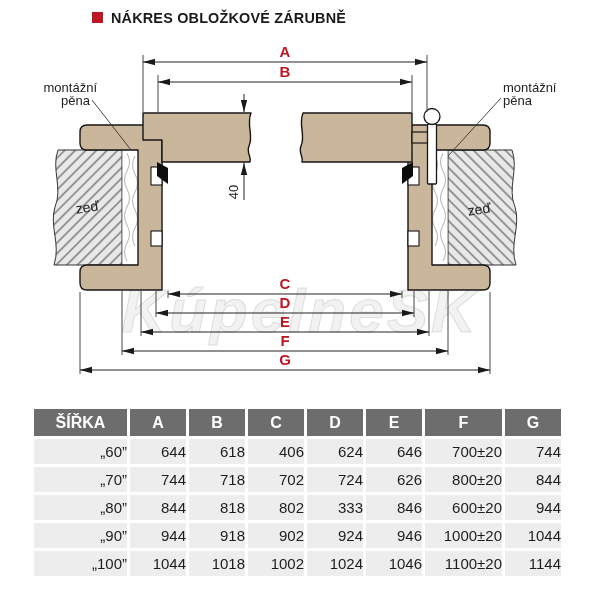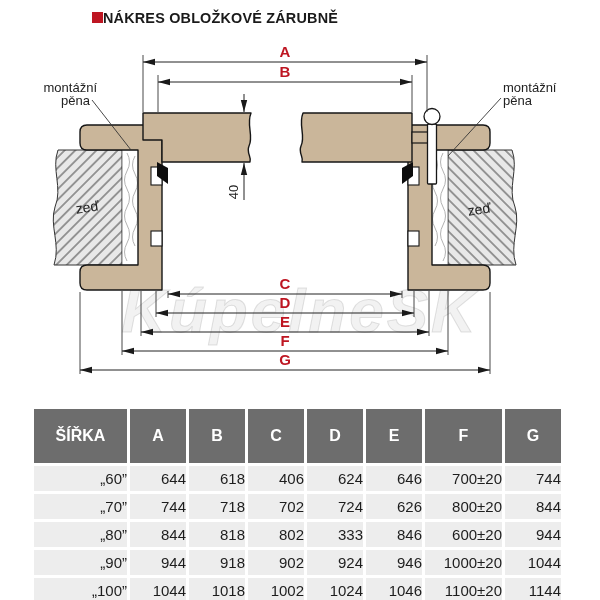--- a/index.html
+++ b/index.html
@@ -1,34 +1,34 @@
 <!DOCTYPE html>
 <html><head>
 <meta charset="utf-8">
 <style>
   html,body{margin:0;padding:0;}
   body{
     width:600px;height:600px;position:relative;background:#fff;
     font-family:"Liberation Sans",sans-serif;color:#1a1a1a;overflow:hidden;
   }
-  .title-row{position:absolute;left:92px;top:9px;display:flex;align-items:center;}
+  .title-row{position:absolute;left:92px;top:9px;display:flex;align-items:center;gap:8px;}
   .title-bullet{width:11px;height:11px;background:var(--accent,#be1622);flex:0 0 auto;}
   .title-text{font-size:15px;font-weight:bold;letter-spacing:0.2px;white-space:nowrap;transform:scaleX(0.96);transform-origin:left center;}
   svg text{font-family:"Liberation Sans",sans-serif;}
   .dim-label{fill:var(--accent,#be1622);font-size:15px;font-weight:bold;text-anchor:middle;}
   .small-label{fill:#222;font-size:13px;}
   .zed-label{fill:#222;font-size:14px;}
   .watermark{font-size:62px;font-style:italic;font-weight:bold;letter-spacing:3px;
     fill:rgba(150,150,150,0.12);stroke:rgba(150,150,150,0.28);stroke-width:1;text-anchor:middle;}
   .dimline{stroke:#222;stroke-width:1;}
   .extline{stroke:#333;stroke-width:0.9;}
   .leader{stroke:#333;stroke-width:0.9;fill:none;}
   #diagram{position:absolute;left:0;top:40px;}
   .size-table{position:absolute;left:31px;top:406px;border-collapse:separate;border-spacing:3px;table-layout:fixed;}
-  .size-table th{background:var(--th-bg,#6d6d6d);color:#fff;font-size:16px;font-weight:bold;height:54px;text-align:center;padding:0;}
+  .size-table th{background:var(--th-bg,#6d6d6d);color:#fff;font-size:16px;font-weight:bold;height:27px;text-align:center;padding:0;}
   .size-table td{background:var(--td-bg,#ededed);color:#1d1d1d;font-size:15px;height:23px;text-align:right;padding:1px 0;}
   .size-table th:nth-child(1){width:93px;}
   .size-table th:nth-child(2),.size-table th:nth-child(3),.size-table th:nth-child(4),
   .size-table th:nth-child(5),.size-table th:nth-child(6),.size-table th:nth-child(8){width:56px;}
   .size-table th:nth-child(7){width:77px;}
 </style>
 </head>
 <body style="--accent: #be1622; --tan: #cab69a; --th-bg: #6d6d6d; --td-bg: #ededed;">
 
 <div class="title-row">

